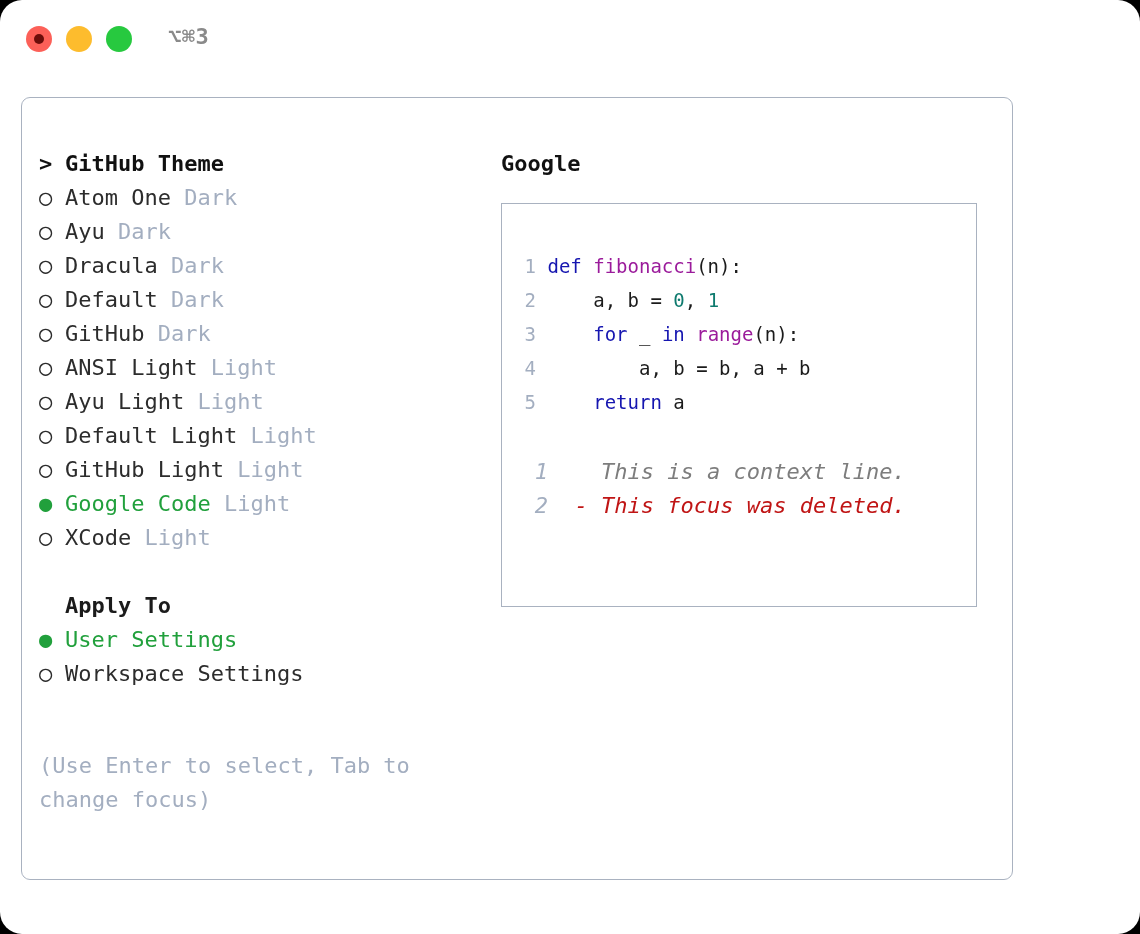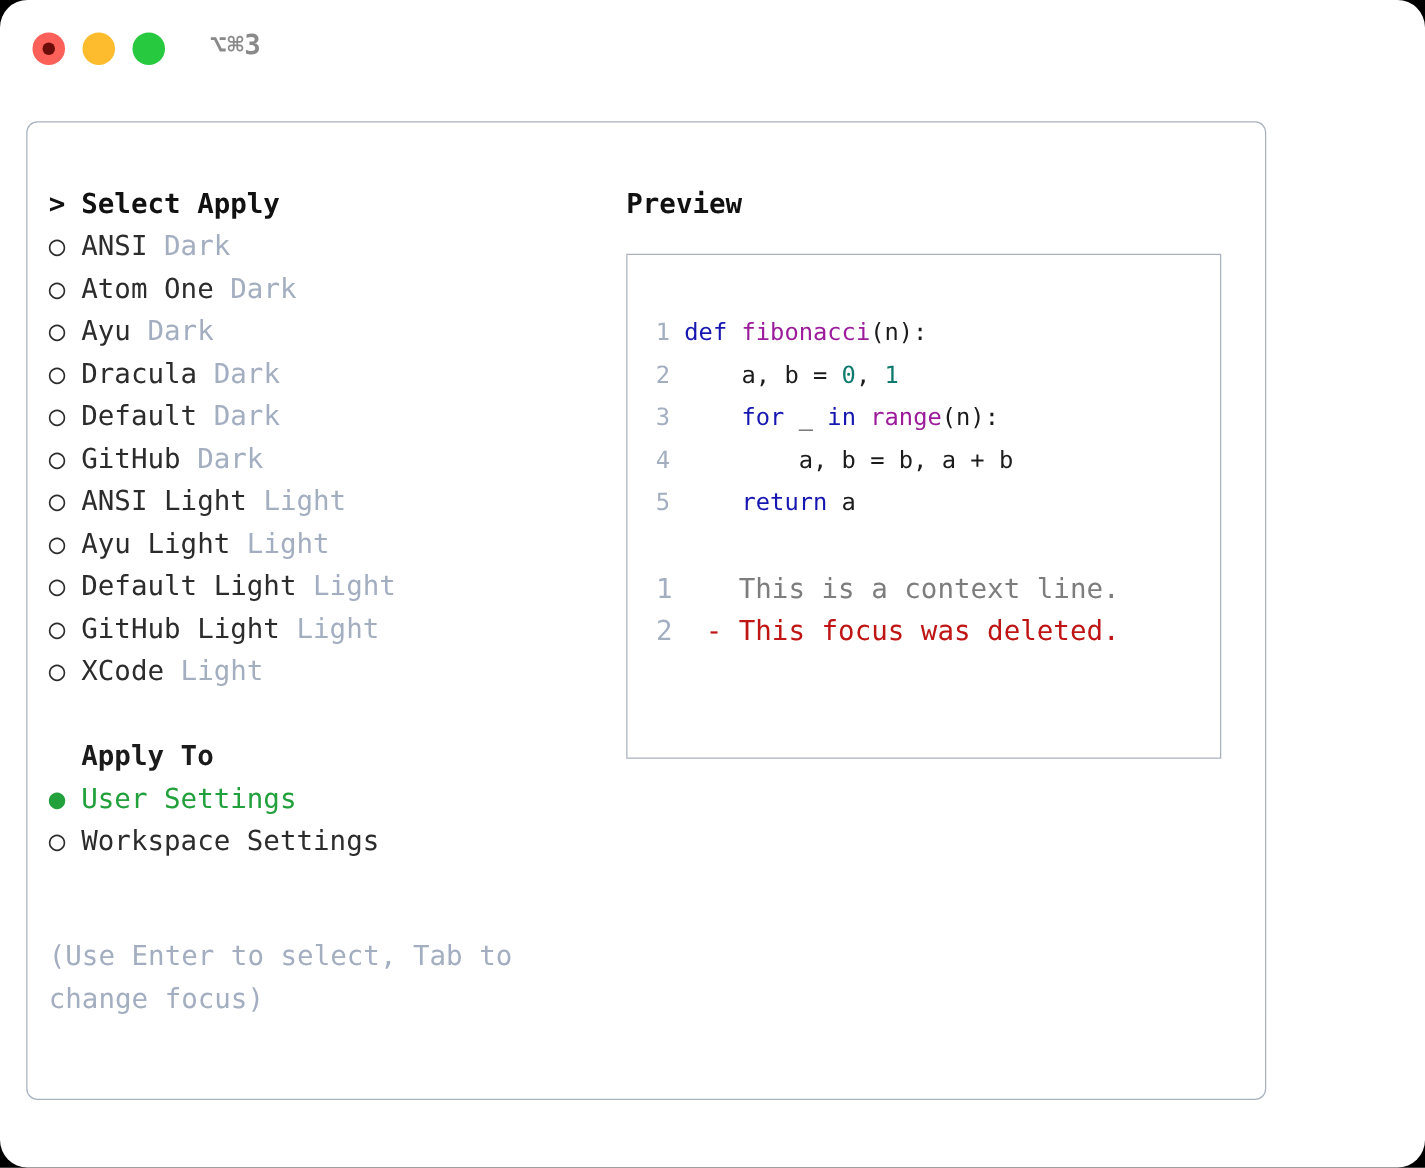--- a/index.html
+++ b/index.html
@@ -168,23 +168,24 @@
     text-align: right;
     color: #a3aec0;
   }
   .kw   { color: #1616b0; }
   .fn   { color: #9b1b9b; }
   .num  { color: #0e7a6e; }
   .pl   { color: #1b1b1b; }
 
   #diff-area {
     position: absolute;
-    left: 14px;
+    left: 24px;
     top: 251px;
     width: 460px;
+    font-style: italic;
   }
   .diff-line {
     font-size: 22px;
     line-height: 34px;
     white-space: pre;
   }
   .d-ctx { color: #7d7d7d; }
   .d-del { color: #c01515; }
   .d-add { color: #13b313; }
 </style>
@@ -199,48 +200,48 @@
     </div>
     <div class="dot" id="dot-min"></div>
     <div class="dot" id="dot-max"></div>
     <div id="shortcut">⌥⌘3</div>
   </div>
 
   <div id="card">
     <div id="card-inner">
 
       <div id="left-col">
-        <div class="row header-row"><span class="bullet">&gt;</span><span>Select Apply</span></div>
+        <div class="row header-row"><span class="bullet">&gt;</span><span>GitHub Theme</span></div>
         <div id="theme-list">
-            <div class="row"><span class="bullet">○</span><span>ANSI</span> <span class="tag">Dark</span></div>
             <div class="row"><span class="bullet">○</span><span>Atom One</span> <span class="tag">Dark</span></div>
             <div class="row"><span class="bullet">○</span><span>Ayu</span> <span class="tag">Dark</span></div>
             <div class="row"><span class="bullet">○</span><span>Dracula</span> <span class="tag">Dark</span></div>
             <div class="row"><span class="bullet">○</span><span>Default</span> <span class="tag">Dark</span></div>
             <div class="row"><span class="bullet">○</span><span>GitHub</span> <span class="tag">Dark</span></div>
             <div class="row"><span class="bullet">○</span><span>ANSI Light</span> <span class="tag">Light</span></div>
             <div class="row"><span class="bullet">○</span><span>Ayu Light</span> <span class="tag">Light</span></div>
             <div class="row"><span class="bullet">○</span><span>Default Light</span> <span class="tag">Light</span></div>
             <div class="row"><span class="bullet">○</span><span>GitHub Light</span> <span class="tag">Light</span></div>
+            <div class="row selected"><span class="bullet">●</span><span>Google Code</span> <span class="tag">Light</span></div>
             <div class="row"><span class="bullet">○</span><span>XCode</span> <span class="tag">Light</span></div>
           </div>
 
         <div id="spacer-block"></div>
 
         <div class="row"><span class="bullet"> </span><span class="section-head">Apply To</span></div>
         <div id="apply-list">
             <div class="row selected"><span class="bullet">●</span><span>User Settings</span></div>
             <div class="row"><span class="bullet">○</span><span>Workspace Settings</span></div>
           </div>
       </div>
 
       <div id="hint">(Use Enter to select, Tab to change focus)</div>
 
       <div id="right-col">
-        <div id="preview-title">Preview</div>
+        <div id="preview-title">Google</div>
         <div id="preview-box">
           <div id="code-area">
               <div class="code-line"><span class="lno">1</span> <span class="kw">def </span><span class="fn">fibonacci</span><span class="pl">(n):</span></div>
               <div class="code-line"><span class="lno">2</span> <span class="pl">    a, b = </span><span class="num">0</span><span class="pl">, </span><span class="num">1</span></div>
               <div class="code-line"><span class="lno">3</span> <span class="pl">    </span><span class="kw">for</span><span class="pl"> _ </span><span class="kw">in</span><span class="pl"> </span><span class="fn">range</span><span class="pl">(n):</span></div>
               <div class="code-line"><span class="lno">4</span> <span class="pl">        a, b = b, a + b</span></div>
               <div class="code-line"><span class="lno">5</span> <span class="pl">    </span><span class="kw">return</span><span class="pl"> a</span></div>
             </div>
           <div id="diff-area">
               <div class="diff-line"><span class="lno">1</span><span class="d-ctx">  <span> </span> <span>This is a context line.</span></span></div>

